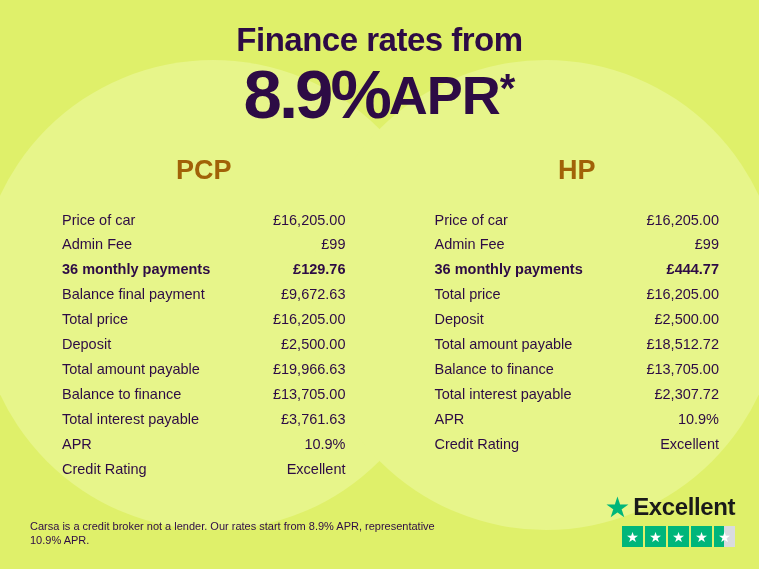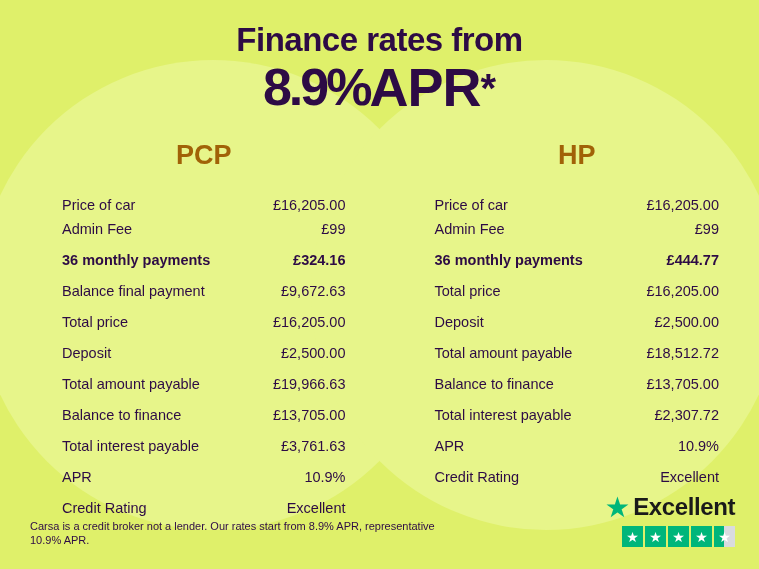--- a/index.html
+++ b/index.html
@@ -53,21 +53,21 @@
     padding-top: 22px;
     line-height: 1.1;
   }
   .rate-row {
     text-align: center;
     color: #2d0b45;
     margin-top: 2px;
     white-space: nowrap;
   }
   .rate-big {
-    font-size: 52px;
+    font-size: 69px;
     font-weight: bold;
     letter-spacing: -3px;
     line-height: 1;
     vertical-align: middle;
   }
   .rate-apr {
     font-size: 54px;
     font-weight: bold;
     letter-spacing: -1px;
     line-height: 1;
@@ -101,21 +101,21 @@
   }
   .row {
     display: flex;
     justify-content: space-between;
     align-items: center;
     color: #2d0b45;
     font-size: 14.5px;
     line-height: 22px;
     padding: 1px 0;
   }
-  .row.spaced { margin-top: 7px; }
+  .row.spaced { margin-top: 1px; }
   .row.bold .label, .row.bold .value { font-weight: bold; }
   .label { text-align: left; }
   .value { text-align: right; }
 
   .footnote {
     position: absolute;
     left: 30px;
     bottom: 22px;
     color: #2d0b45;
     font-size: 11px;
@@ -183,21 +183,21 @@
         <div class="row">
           <span class="label">Price of car</span>
           <span class="value">£16,205.00</span>
         </div>
         <div class="row">
           <span class="label">Admin Fee</span>
           <span class="value">£99</span>
         </div>
         <div class="row bold spaced">
           <span class="label">36 monthly payments</span>
-          <span class="value">£324.16</span>
+          <span class="value">£129.76</span>
         </div>
         <div class="row spaced">
           <span class="label">Balance final payment</span>
           <span class="value">£9,672.63</span>
         </div>
         <div class="row spaced">
           <span class="label">Total price</span>
           <span class="value">£16,205.00</span>
         </div>
         <div class="row spaced">

